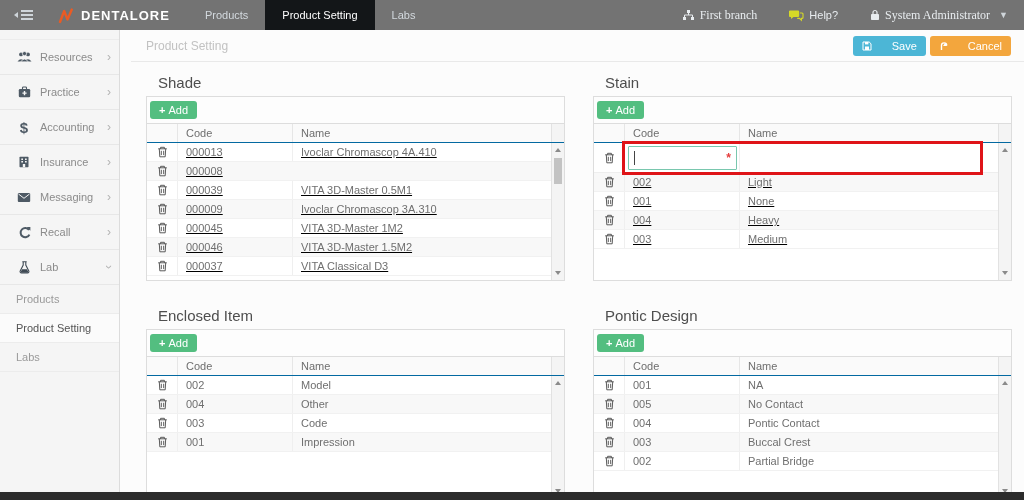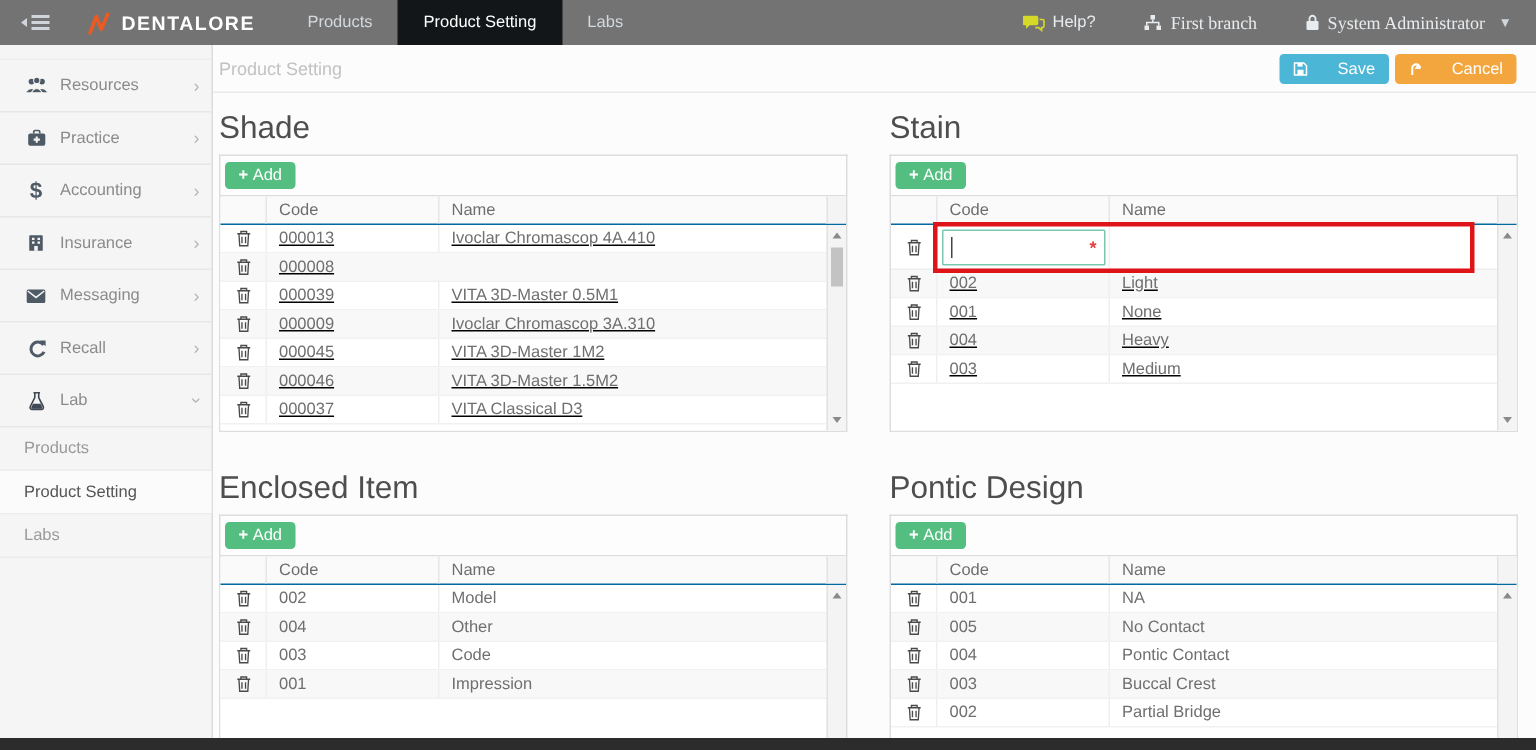--- a/index.html
+++ b/index.html
@@ -16,42 +16,42 @@
   .brand-text { color:#fff; font-weight:bold; font-size:13px; letter-spacing:1px; }
   .tabs { display:flex; align-items:stretch; }
   .tab { display:flex; align-items:center; padding:0 17px; font-size:11px; color:#d3d9de; cursor:pointer; }
   .tab.active { background:#131618; color:#fff; }
   .nav-right { margin-left:auto; display:flex; align-items:stretch; }
   .nav-util { display:flex; align-items:center; gap:5px; padding:0 16px; font-size:11px; color:#e8ecef; cursor:pointer; }
   .nav-util.serif { font-family:"Liberation Serif", serif; font-size:12px; }
   .chev-down { font-size:9px; color:#cfd5da; margin-left:4px; }
 
   
-  .sidebar { position:absolute; top:30px; left:0; width:142px; bottom:8px; background:#f5f5f5; border-right:1px solid #dcdcdc; z-index:10; }
+  .sidebar { position:absolute; top:30px; left:0; width:120px; bottom:8px; background:#f5f5f5; border-right:1px solid #dcdcdc; z-index:10; }
   .sidebar-pad { height:10px; border-bottom:1px solid #ececec; }
   .side-item { height:35px; display:flex; align-items:center; padding:0 8px 0 12px; border-bottom:1px solid #e7e7e7; cursor:pointer; }
   .side-ico { width:24px; display:flex; justify-content:center; align-items:center; color:#4e5a65; }
   .side-label { font-size:11px; color:#8b8b8b; margin-left:4px; }
   .side-chev { margin-left:auto; color:#b3b3b3; font-size:12px; line-height:1; }
   .side-chev.down { transform:rotate(90deg); }
   .sub-item { height:29px; display:flex; align-items:center; padding-left:16px; font-size:11px; color:#9a9a9a; border-bottom:1px solid #ececec; cursor:pointer; }
   .sub-item.active { background:#fbfbfb; color:#555; }
   .dollar-glyph { font-size:15px; font-weight:bold; color:#4e5a65; }
 
   
   .content { position:absolute; left:131px; top:30px; right:0; bottom:8px; background:#fcfcfc; }
   .crumbbar { height:32px; display:flex; align-items:center; padding:0 13px 0 15px; border-bottom:1px solid #e9e9e9; }
   .crumb { font-size:12px; color:#c2c2c2; }
   .crumb-actions { margin-left:auto; display:flex; gap:4px; }
   .btn { display:flex; align-items:center; gap:20px; border:none; color:#fff; font-size:11px; padding:4px 9px; border-radius:3px; cursor:pointer; font-family:"Liberation Sans", sans-serif; }
   .btn-save { background:#4cb6d6; }
   .btn-cancel { background:#f3a63d; }
 
   .panels { display:grid; grid-template-columns:1fr 1fr; column-gap:28px; row-gap:14px; padding:0 12px 0 15px; }
-  .panel-title { font-size:21px; color:#4e4e4e; font-weight:normal; margin:12px 0 5px; }
+  .panel-title { font-size:15px; color:#4e4e4e; font-weight:normal; margin:12px 12px 5px; }
   .toolbar { height:27px; border:1px solid #ddd; border-bottom:none; background:#fdfdfd; display:flex; align-items:center; padding:0 3px; }
   .btn-add { background:#53be80; color:#fff; font-size:11px; border:none; border-radius:3px; padding:3px 9px; display:flex; align-items:center; gap:3px; cursor:pointer; font-family:"Liberation Sans", sans-serif; }
   .btn-add .plus { font-weight:bold; font-size:11px; }
 
   .tbl { border:1px solid #ddd; background:#fff; }
   .thead { display:grid; grid-template-columns:30px 115px 1fr 13px; height:19px; background:#fafafa; border-bottom:1px solid #0369a1; font-size:11px; color:#6e6e6e; }
   .thead > div { display:flex; align-items:center; }
   .th-code, .th-name { padding-left:8px; border-left:1px solid #e6e6e6; }
   .th-scroll { border-left:1px solid #e2e2e2; background:#f4f4f4; }
   .tbody { position:relative; background:#fff; }
@@ -96,35 +96,35 @@
       <path d="M2 15 L6.2 4 L9.5 12.5 L13.8 2.5" fill="none" stroke="#ea5b24" stroke-width="2.4" stroke-linecap="round" stroke-linejoin="round"></path>
     </svg>
     <span class="brand-text">DENTALORE</span>
   </div>
   <div class="tabs">
     <div class="tab">Products</div>
     <div class="tab active">Product Setting</div>
     <div class="tab">Labs</div>
   </div>
   <div class="nav-right">
-    <div class="nav-util">
-      <svg width="15" height="13" viewBox="0 0 15 13">
-        <path d="M1 1.5 h8 a1.2 1.2 0 0 1 1.2 1.2 v4 a1.2 1.2 0 0 1 -1.2 1.2 h-4.5 l-2.5 2.2 v-2.2 h-1 a1.2 1.2 0 0 1 -1.2 -1.2 v-4 a1.2 1.2 0 0 1 1.2 -1.2 z" fill="#d6d927"></path>
-        <path d="M11 4 h2 a1 1 0 0 1 1 1 v3.4 a1 1 0 0 1 -1 1 h-.6 v1.8 l-2 -1.8 h-2.2" fill="none" stroke="#d6d927" stroke-width="1.1"></path>
-      </svg>
-      <span>Help?</span>
-    </div>
     <div class="nav-util serif">
       <svg width="13" height="12" viewBox="0 0 13 12">
         <rect x="5" y="1" width="3" height="3" fill="#e8ecef"></rect>
         <rect x="1" y="8" width="3" height="3" fill="#e8ecef"></rect>
         <rect x="9" y="8" width="3" height="3" fill="#e8ecef"></rect>
         <path d="M6.5 4 v2 M2.5 8 v-2 h8 v2" stroke="#e8ecef" fill="none"></path>
       </svg>
       <span>First branch</span>
+    </div>
+    <div class="nav-util">
+      <svg width="15" height="13" viewBox="0 0 15 13">
+        <path d="M1 1.5 h8 a1.2 1.2 0 0 1 1.2 1.2 v4 a1.2 1.2 0 0 1 -1.2 1.2 h-4.5 l-2.5 2.2 v-2.2 h-1 a1.2 1.2 0 0 1 -1.2 -1.2 v-4 a1.2 1.2 0 0 1 1.2 -1.2 z" fill="#d6d927"></path>
+        <path d="M11 4 h2 a1 1 0 0 1 1 1 v3.4 a1 1 0 0 1 -1 1 h-.6 v1.8 l-2 -1.8 h-2.2" fill="none" stroke="#d6d927" stroke-width="1.1"></path>
+      </svg>
+      <span>Help?</span>
     </div>
     <div class="nav-util serif">
       <svg width="10" height="12" viewBox="0 0 10 12">
         <rect x="1" y="5" width="8" height="6" rx="0.8" fill="#e8ecef"></rect>
         <path d="M3 5 V3.5 a2 2 0 0 1 4 0 V5" fill="none" stroke="#e8ecef" stroke-width="1.2"></path>
       </svg>
       <span>System Administrator</span>
       <span class="chev-down">▼</span>
     </div>
   </div>

